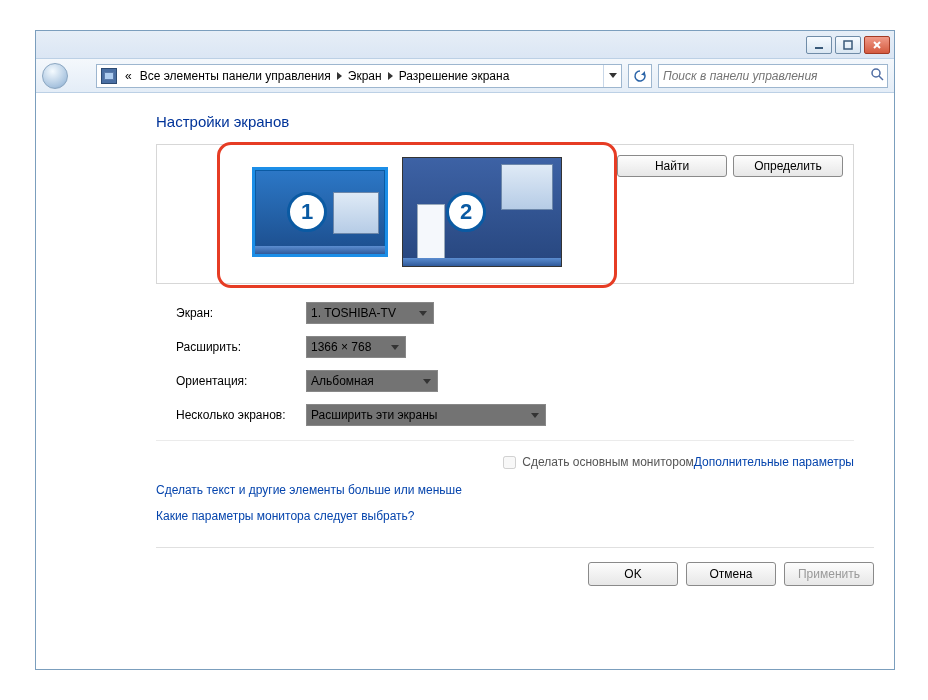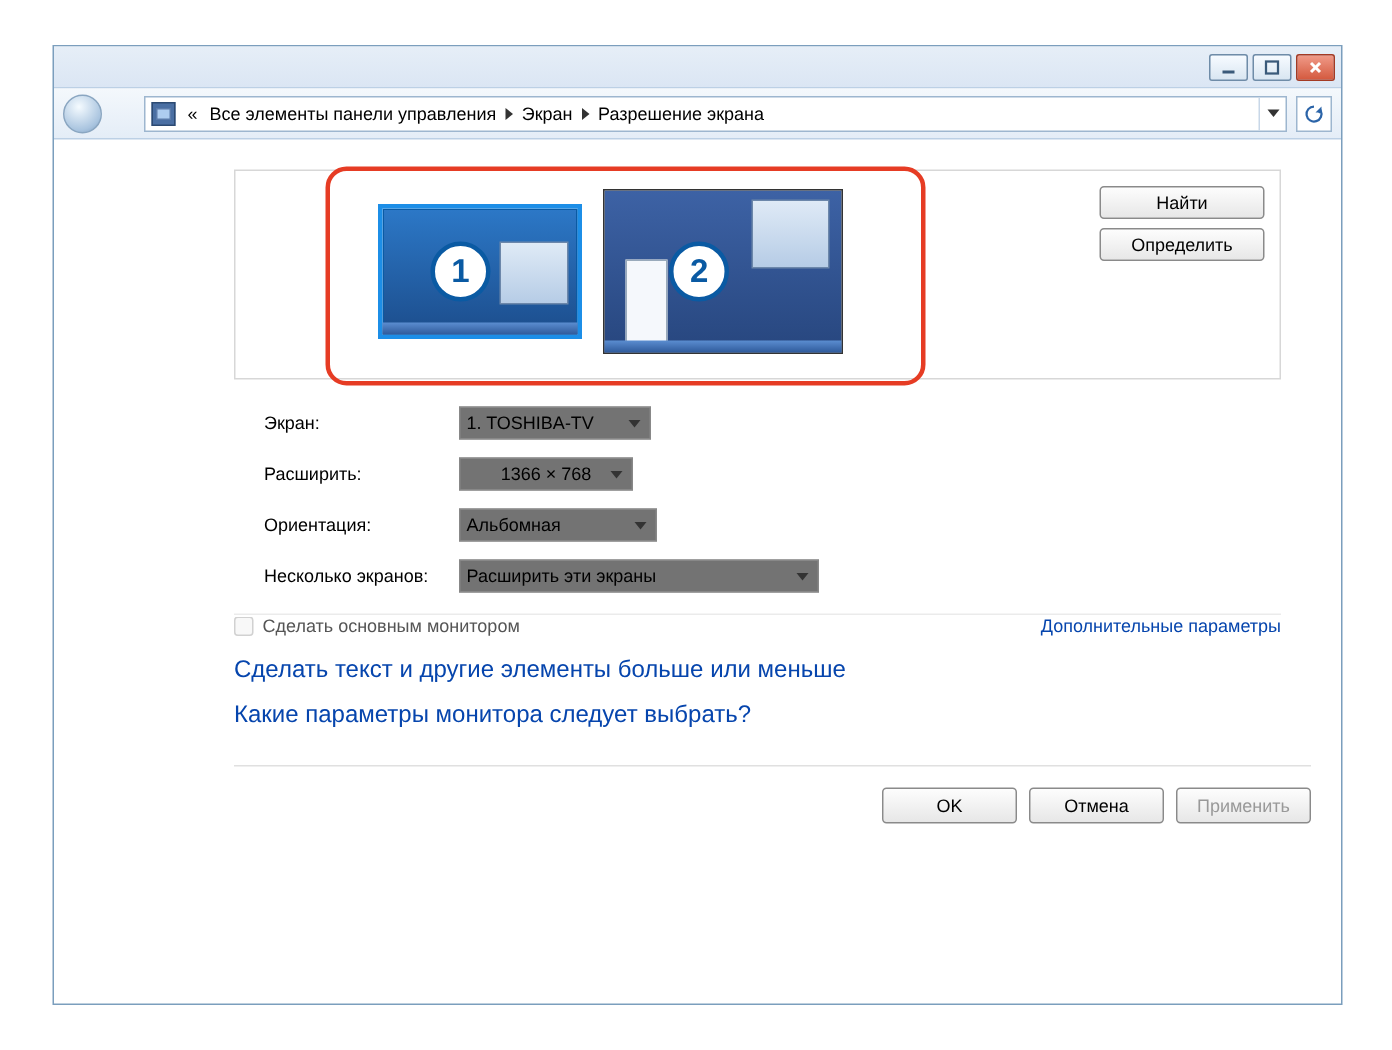--- a/index.html
+++ b/index.html
@@ -39,38 +39,38 @@
   .display-thumb { position:relative; border: 1px solid #333; }
   .display-thumb.primary { width: 136px; height: 90px; background: linear-gradient(#2c78c7,#1c4d8c); border: 3px solid #1c8ee7; box-shadow: 0 0 0 1px #0a5aa3 inset; }
   .display-thumb.secondary { width: 160px; height: 110px; background: linear-gradient(#3d62a5,#27467e); }
   .display-thumb .badge { position:absolute; top:50%; left:40%; transform:translate(-50%,-50%); width:40px; height:40px; border-radius:50%; background:#fff; border:3px solid #0a5aa3; display:flex;align-items:center;justify-content:center; font-size:22px; font-weight:bold; color:#0a5aa3; }
   .mini-win { position:absolute; background: linear-gradient(#dfeaf6,#b6cce6); border:1px solid #6c87aa; }
   .display-thumb.primary .mini-win { right:6px; top:22px; width:46px; height:42px; }
   .display-thumb.secondary .mini-win { right:8px; top:6px; width:52px; height:46px; }
   .display-thumb.secondary .mini-win2 { position:absolute; left:14px; bottom:6px; width:28px; height:56px; background:#f5f8fc; border:1px solid #9ab; }
   .display-thumb .taskbar-strip { position:absolute; left:0; right:0; bottom:0; height:8px; background:linear-gradient(#5b8dd0,#2f5a9b); }
 
-  .panel-sidebar { position:absolute; top:10px; right:10px; display:flex; flex-direction:column; gap:6px; }
+  .panel-sidebar { position:absolute; top:10px; right:10px; display:flex; flex-direction:row; gap:6px; }
   .panel-sidebar button { width:110px; height:22px; font-size:12px; border:1px solid #8a8a8a; background:linear-gradient(#fdfdfd,#e7e7e7); border-radius:3px; cursor:pointer; }
 
   .form-rows { font-size: 12px; margin-left: 20px; }
   .form-row { display:flex; align-items:center; margin-bottom: 12px; }
   .form-row label { width: 130px; color:#000; }
   .combo { height:22px; border:1px solid #888; background:#737373; display:flex; align-items:center; padding:0 4px; font-size:12px; position:relative; cursor:pointer; }
   .combo .arrow { position:absolute; right:2px; top:2px; width:16px; height:16px; display:flex;align-items:center;justify-content:center; }
   .combo-sm { width:128px; }
   .combo-md { width:132px; }
   .combo-lg { width:240px; }
-  .combo-xs { width:116px;justify-content:center; }
-
-  .checkbox-row { display:flex; align-items:center; justify-content:space-between; font-size:12px; margin:14px 0 14px 0; border-top:1px solid #ebebeb; }
+  .combo-xs { width:100px; }
+
+  .checkbox-row { display:flex; align-items:center; justify-content:flex-end; font-size:12px; margin:14px 0 14px 0; border-top:1px solid #ebebeb; padding-top:14px; }
   .checkbox-ctrl { display:flex; align-items:center; gap:6px; color:#555; }
   .checkbox-ctrl input { width:13px; height:13px; }
   .link { color:#0645ad; cursor:pointer; }
-  .link-row { font-size:16px; margin-bottom:12px; }
+  .link-row { font-size:12px; margin-bottom:12px; }
 
   .button-bar { border-top:1px solid #e0e0e0; margin-top:24px; padding:14px 0; display:flex; justify-content:flex-end; gap:8px; margin-right: -20px; }
   .button-bar button { width:90px; height:24px; font-size:12px; border:1px solid #8a8a8a; background:linear-gradient(#fdfdfd,#e7e7e7); border-radius:3px; cursor:pointer; }
   .button-bar button:disabled { color:#999; }
 
   .chev { width:0;height:0;border-left:4px solid transparent;border-right:4px solid transparent;border-top:5px solid #333;display:inline-block; }
   .chev-r { width:0;height:0;border-top:4px solid transparent;border-bottom:4px solid transparent;border-left:5px solid #333;display:inline-block; }
 </style>
 </head>
 <body>
@@ -115,23 +115,33 @@
       <div class="crumb-drop">
           <span class="chev"></span>
         </div>
     </div>
     <div class="refresh-btn">
       <svg width="14" height="14" viewBox="0 0 14 14">
           <path d="M7 2a5 5 0 1 0 4.5 2.8L10 6" fill="none" stroke="#2b64a8" stroke-width="1.5"></path>
           <path d="M12 2v4h-4z" fill="#2b64a8"></path>
         </svg>
     </div>
+    <div class="search-box">
+      <input placeholder="Поиск в панели управления" style="">
+      <span class="search-icon">
+        <svg width="14" height="14" viewBox="0 0 14 14">
+            <circle cx="6" cy="6" r="4" fill="none" stroke="#4f6da3" stroke-width="1.5"></circle>
+            <line x1="9" y1="9" x2="13" y2="13" stroke="#4f6da3" stroke-width="1.5"></line>
+          </svg>
+      </span>
+    </div>
   </div>
 
   <div class="content">
+    <h1 class="page-title">Настройки экранов</h1>
 
     <div class="display-panel">
       <div class="displays-row">
         <div class="display-thumb primary">
           <div class="mini-win"></div>
           <div class="badge">1</div>
           <div class="taskbar-strip"></div>
         </div>
         <div class="display-thumb secondary">
           <div class="mini-win"></div>

